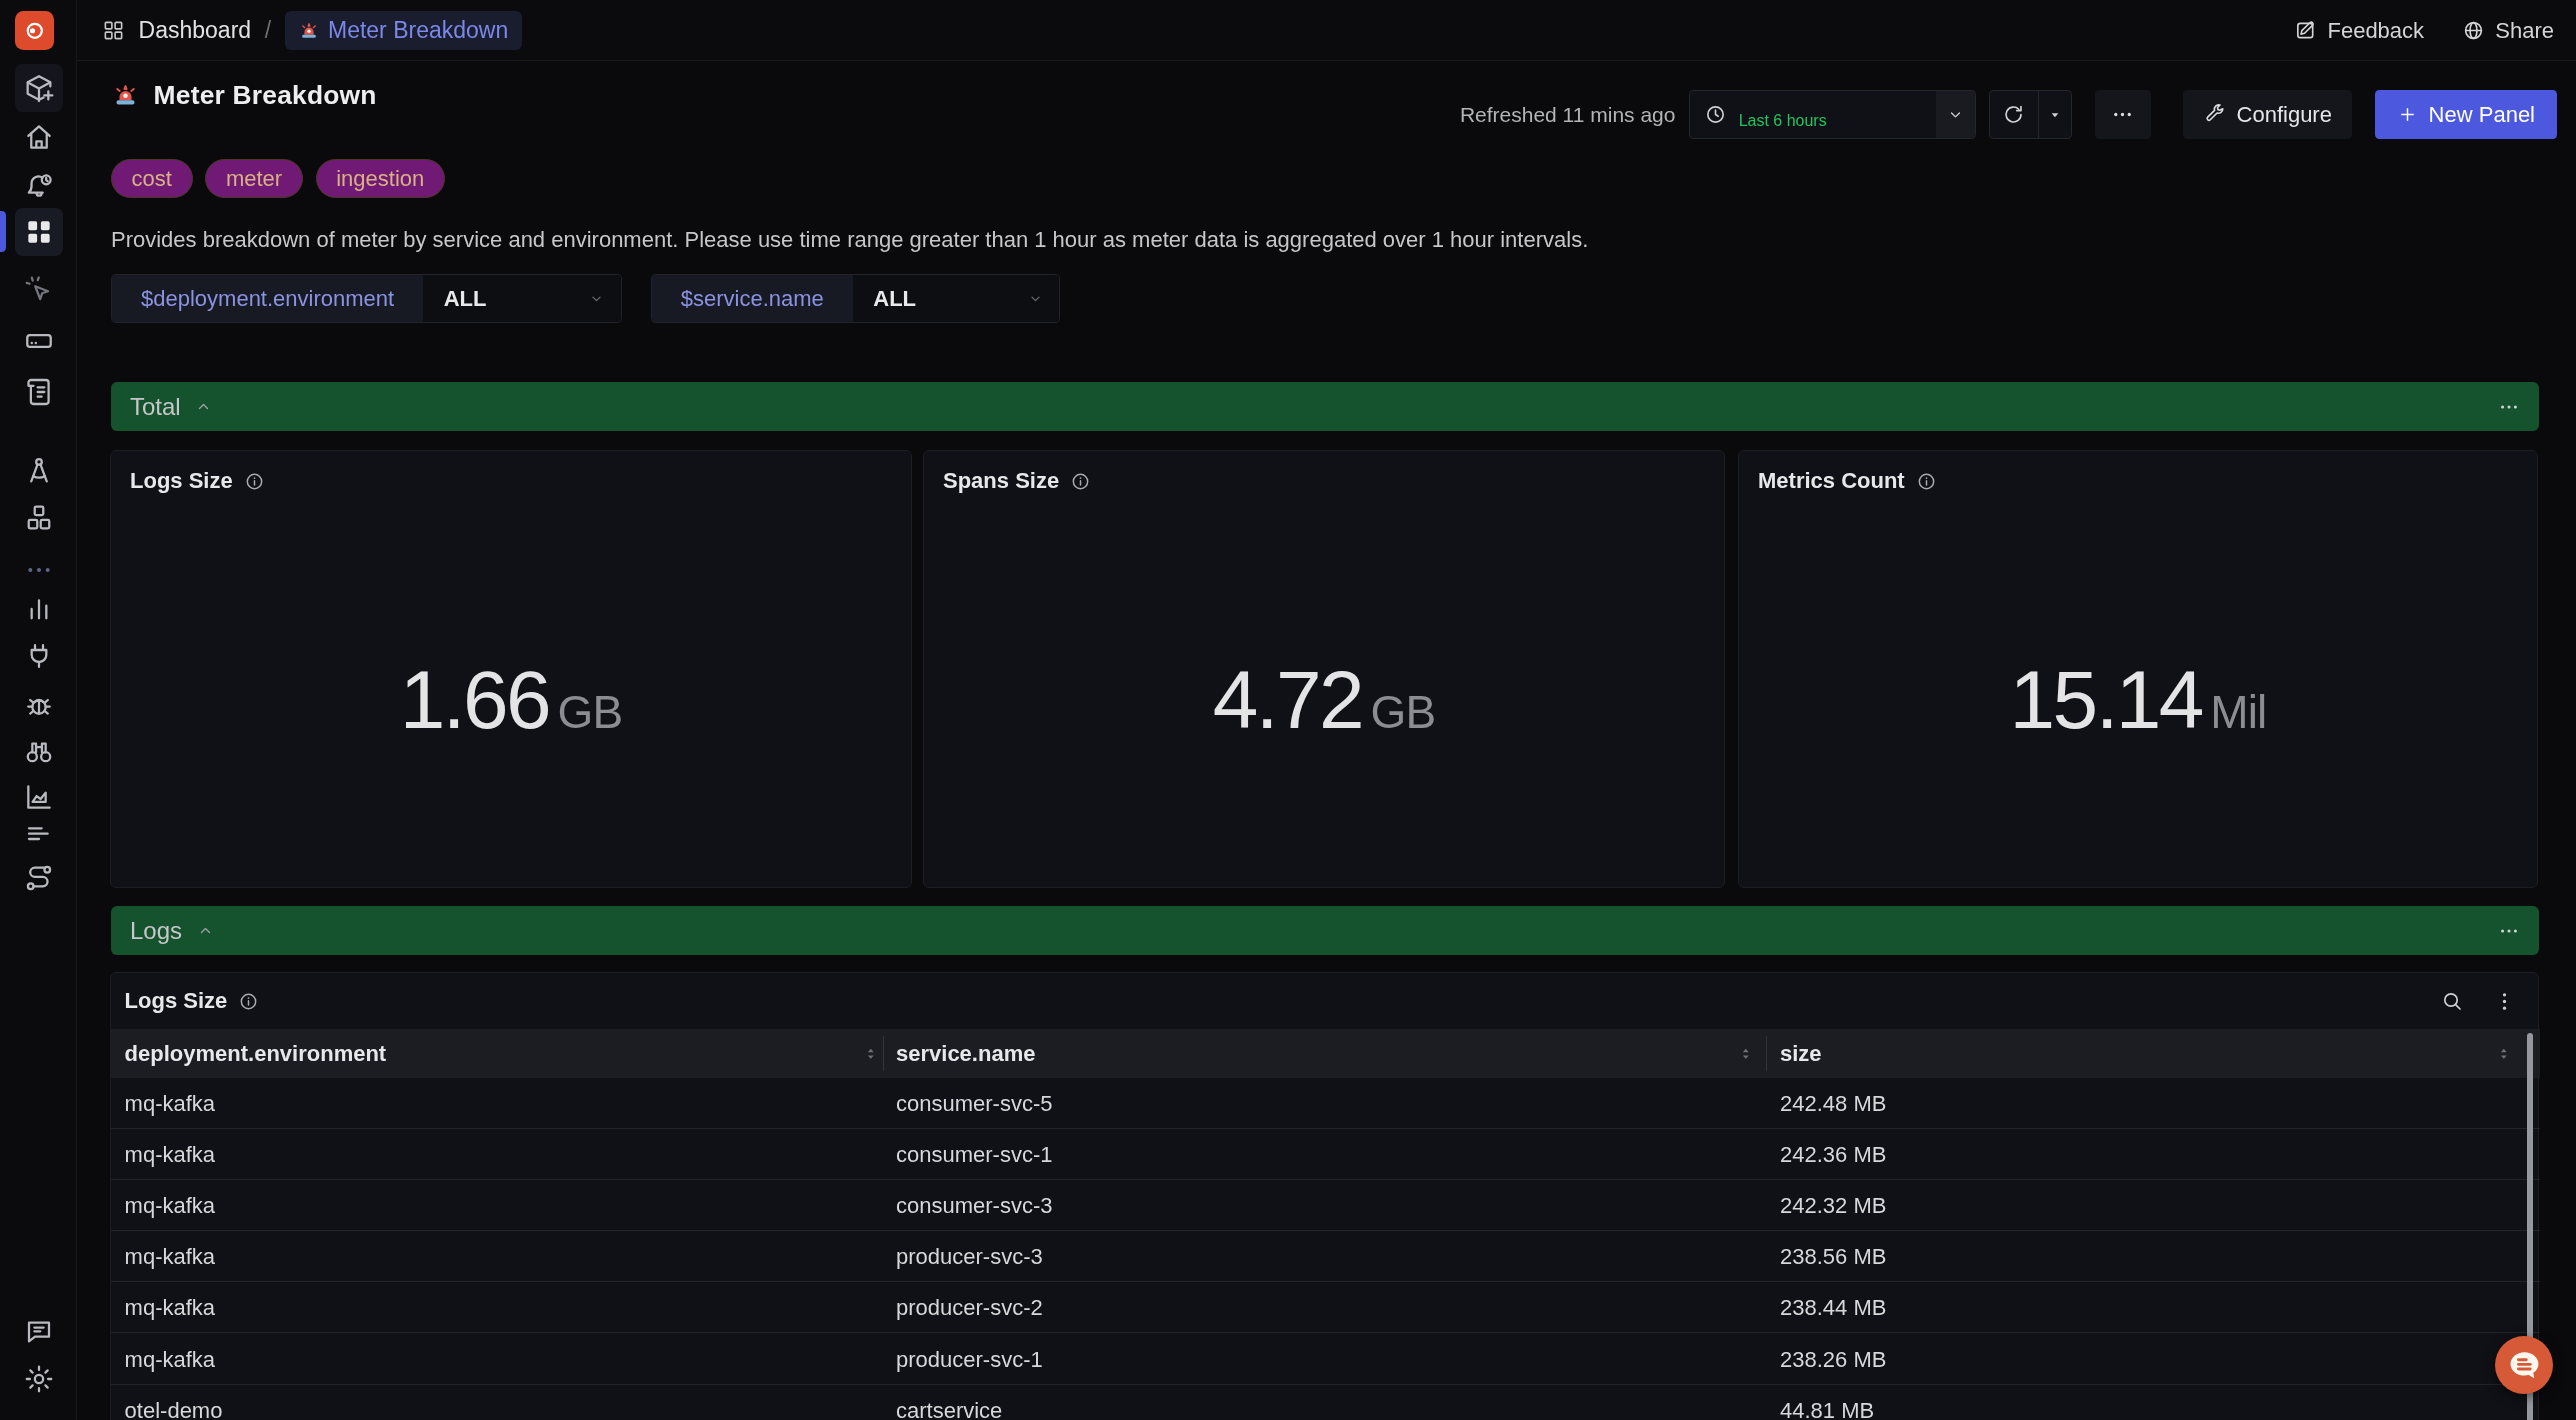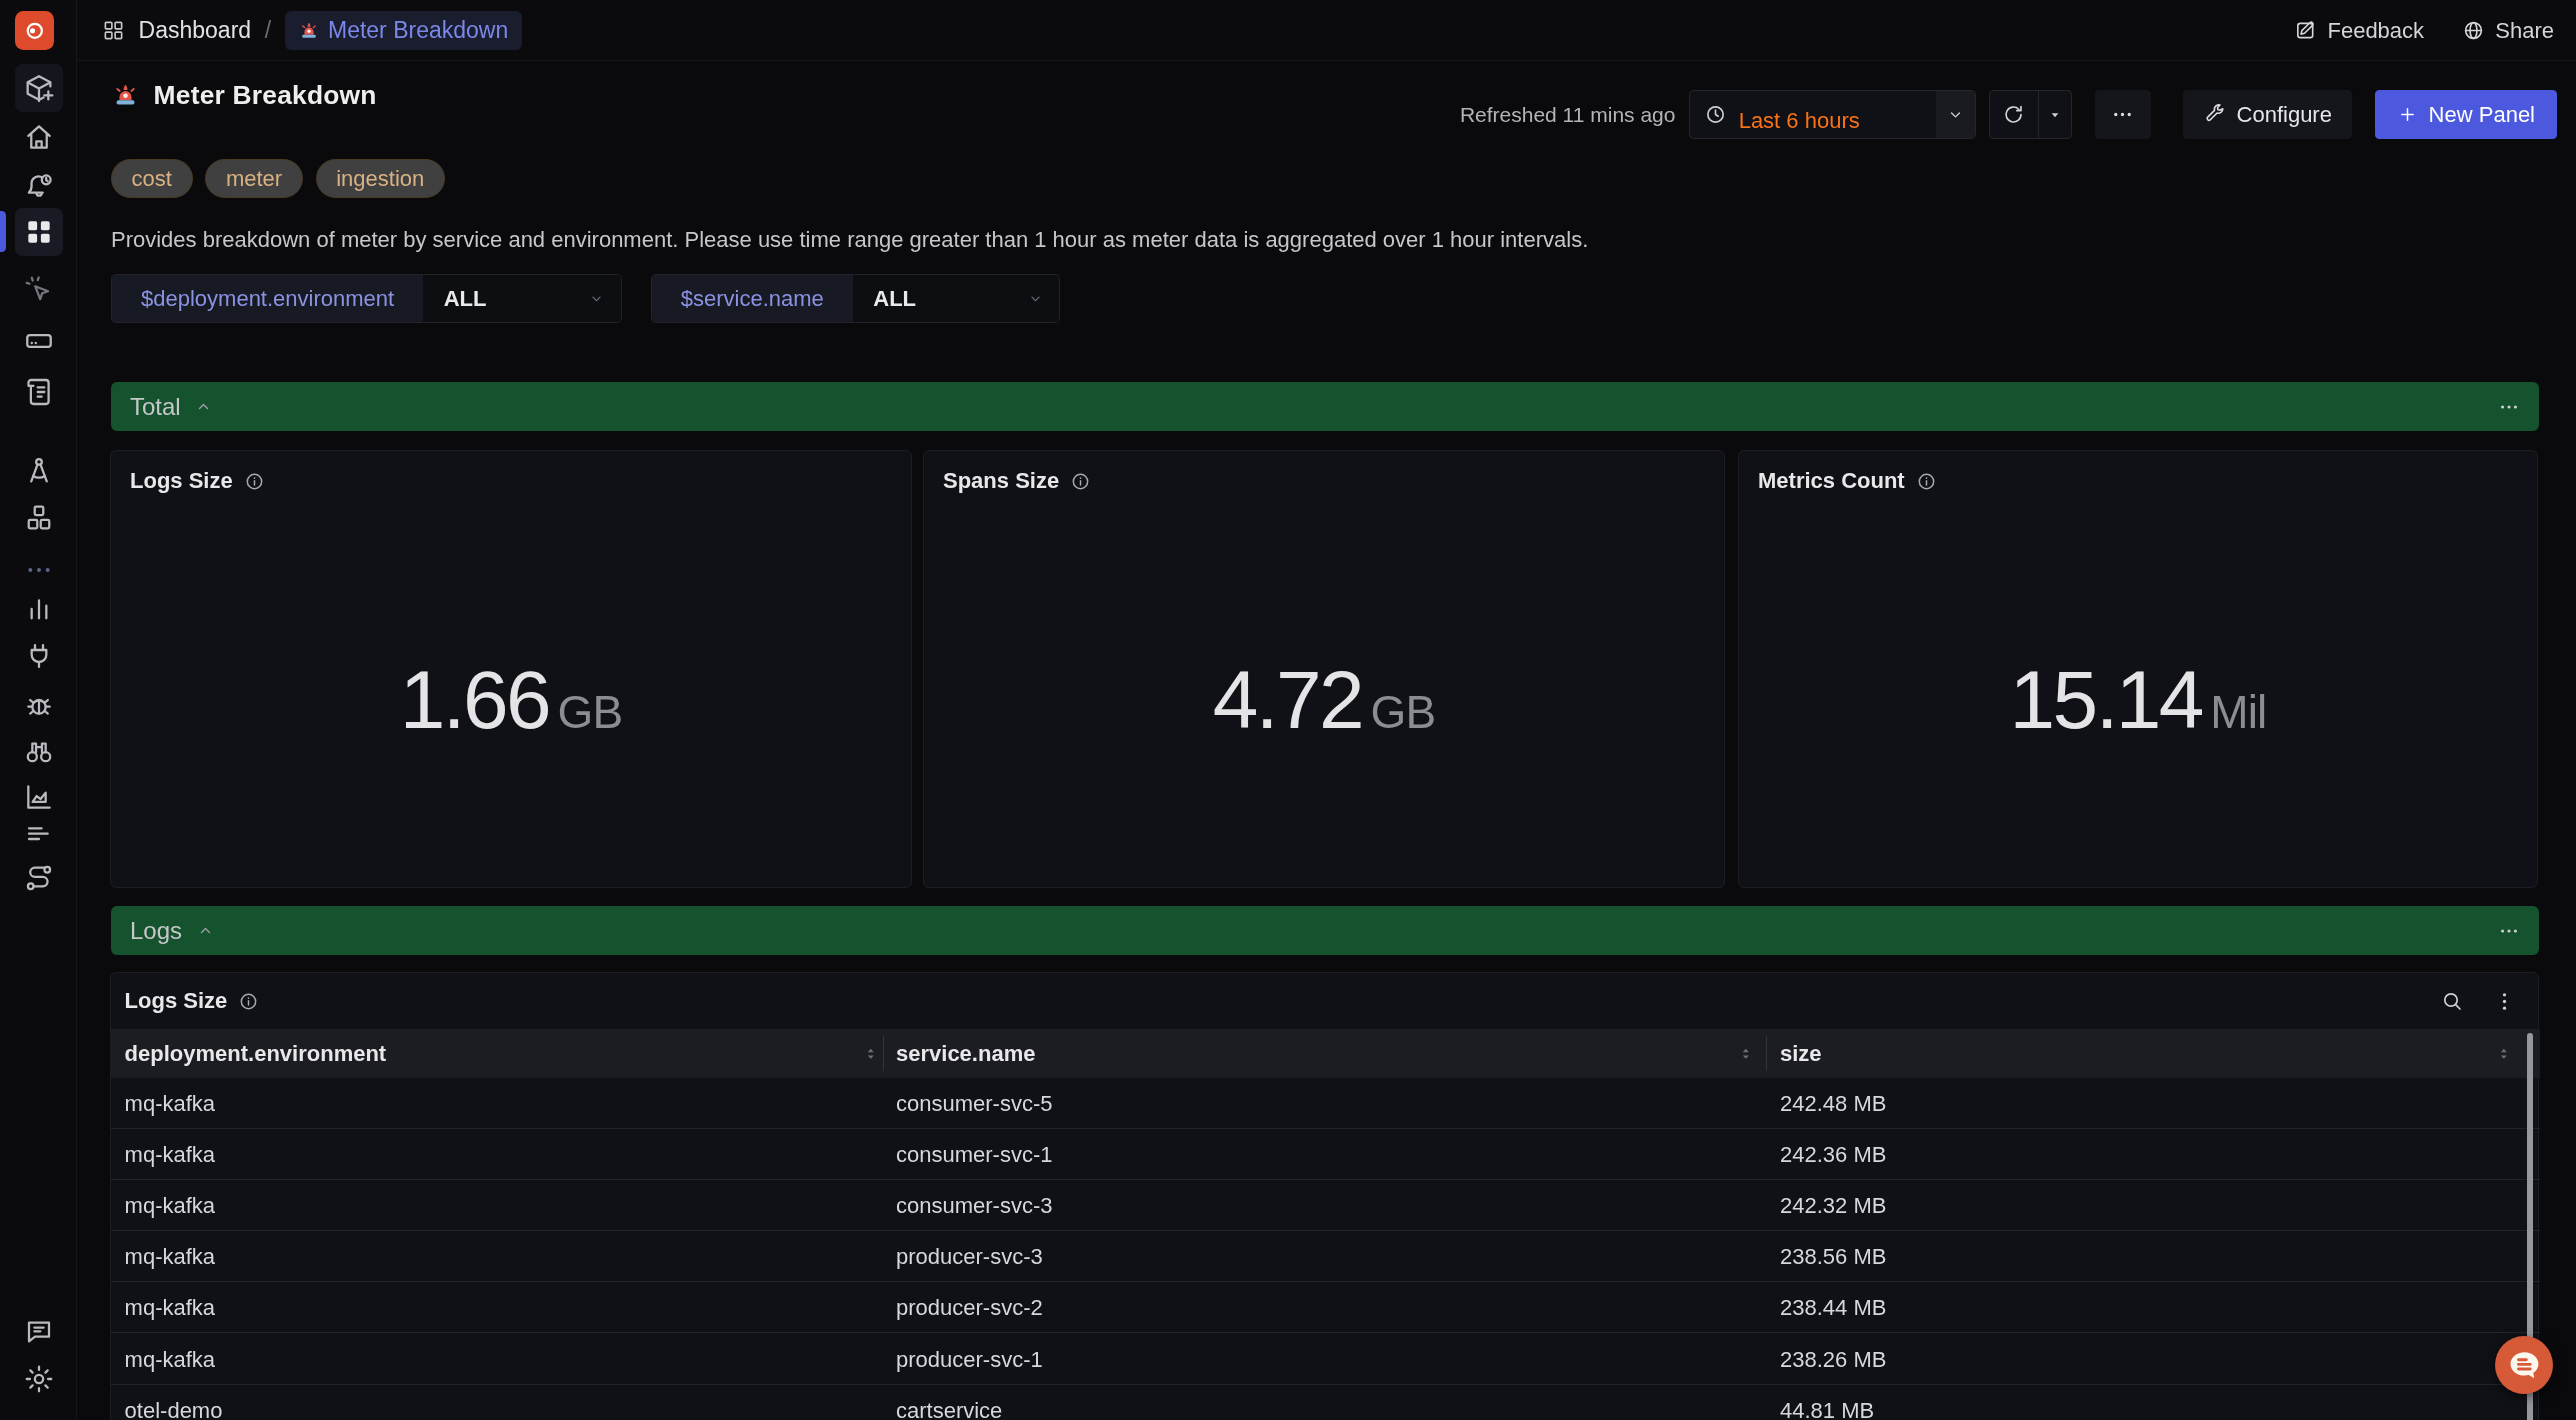--- a/index.html
+++ b/index.html
@@ -34,39 +34,39 @@
   
   #title-row { position:absolute; left:111px; top:80px; display:flex; align-items:center; gap:13.6px; }
   #title-row .ic { width:29px; height:29px; }
   #page-title { color:#eeeeef; font-size:26.4px; font-weight:700; letter-spacing:0.2px; }
 
   #controls { position:absolute; top:84px; right:19px; height:61px; display:flex; align-items:center; }
   #refreshed { color:#b3b4b8; font-size:21px; margin-right:13.6px; white-space:nowrap; }
   .ctl { height:49px; border-radius:4.3px; display:flex; align-items:center; cursor:pointer; }
   #time-select { width:287px; background:#101116; border:0.9px solid #26272e; }
   #time-select .clock { width:23px; height:23px; color:#cfcfd3; margin-left:13.6px; }
-  #time-select .label { color:#f97316; font-size:22px; margin-left:12px; flex:1;margin-top:12px; }
+  #time-select .label { color:#22c55e; font-size:16px; margin-left:12px; flex:1;margin-top:12px; }
   #time-select .chevbox { width:39px; height:100%; background:#1a1b21; border-radius:0 4.3px 4.3px 0; display:flex; align-items:center; justify-content:center; }
   #time-select .chevbox .ic { width:19px; height:19px; color:#cfcfd3; }
   #refresh-split { margin-left:12.8px; background:#101116; border:0.9px solid #26272e; }
   #refresh-split .seg1 { width:49px; height:100%; display:flex; align-items:center; justify-content:center; border-right:0.9px solid #26272e; }
   #refresh-split .seg1 .ic { width:23px; height:23px; color:#d3d3d6; }
   #refresh-split .seg2 { width:32px; height:100%; display:flex; align-items:center; justify-content:center; }
   #refresh-split .seg2 .ic { width:16px; height:16px; color:#cfcfd3; }
   #dots-btn { margin-left:23px; width:56px; background:#15161c; justify-content:center; }
   #dots-btn .ic { width:23px; height:23px; color:#dededf; }
   #configure-btn { margin-left:32px; background:#15161c; padding:0 20.5px; gap:10.2px; }
   #configure-btn .ic { width:23px; height:23px; color:#dcdcdf; }
   #configure-btn .label { color:#e6e6e8; font-size:22px; }
   #newpanel-btn { margin-left:23px; background:#4c59df; padding:0 22px; gap:10.2px; }
   #newpanel-btn .ic { width:21px; height:21px; color:#ffffff; }
   #newpanel-btn .label { color:#ffffff; font-size:22px; font-weight:500; }
 
   #tags { position:absolute; left:111px; top:159px; display:flex; gap:12.8px; }
-  .tag { height:39px; border-radius:19.6px; padding:0 19.6px; background:#404040; border:0.9px solid #4a3a22; color:#d8b184; font-size:22px; display:flex; align-items:center; cursor:pointer; }
+  .tag { height:39px; border-radius:19.6px; padding:0 19.6px; background:#701a75; border:0.9px solid #4a3a22; color:#d8b184; font-size:22px; display:flex; align-items:center; cursor:pointer; }
 
   #description { position:absolute; left:111px; top:227px; color:#c7c7c9; font-size:22px; }
 
   #variables { position:absolute; left:111px; top:274px; display:flex; gap:29px; }
   .var-group { display:flex; height:49px; border:0.9px solid #22232b; border-radius:4.3px; overflow:hidden; }
   .var-label { background:#181a23; color:#8a92e2; font-size:22px; display:flex; align-items:center; padding:0 29px; }
   .var-select { background:#0d0e12; display:flex; align-items:center; cursor:pointer; }
   .var-value { color:#e9e9eb; font-size:22px; font-weight:600; margin-left:20.5px; }
   .var-select .ic { width:17px; height:17px; color:#6f7076; margin:0 15.3px 0 0; }
   .var-spacer1 { width:102px; } .var-spacer2 { width:111px; }

